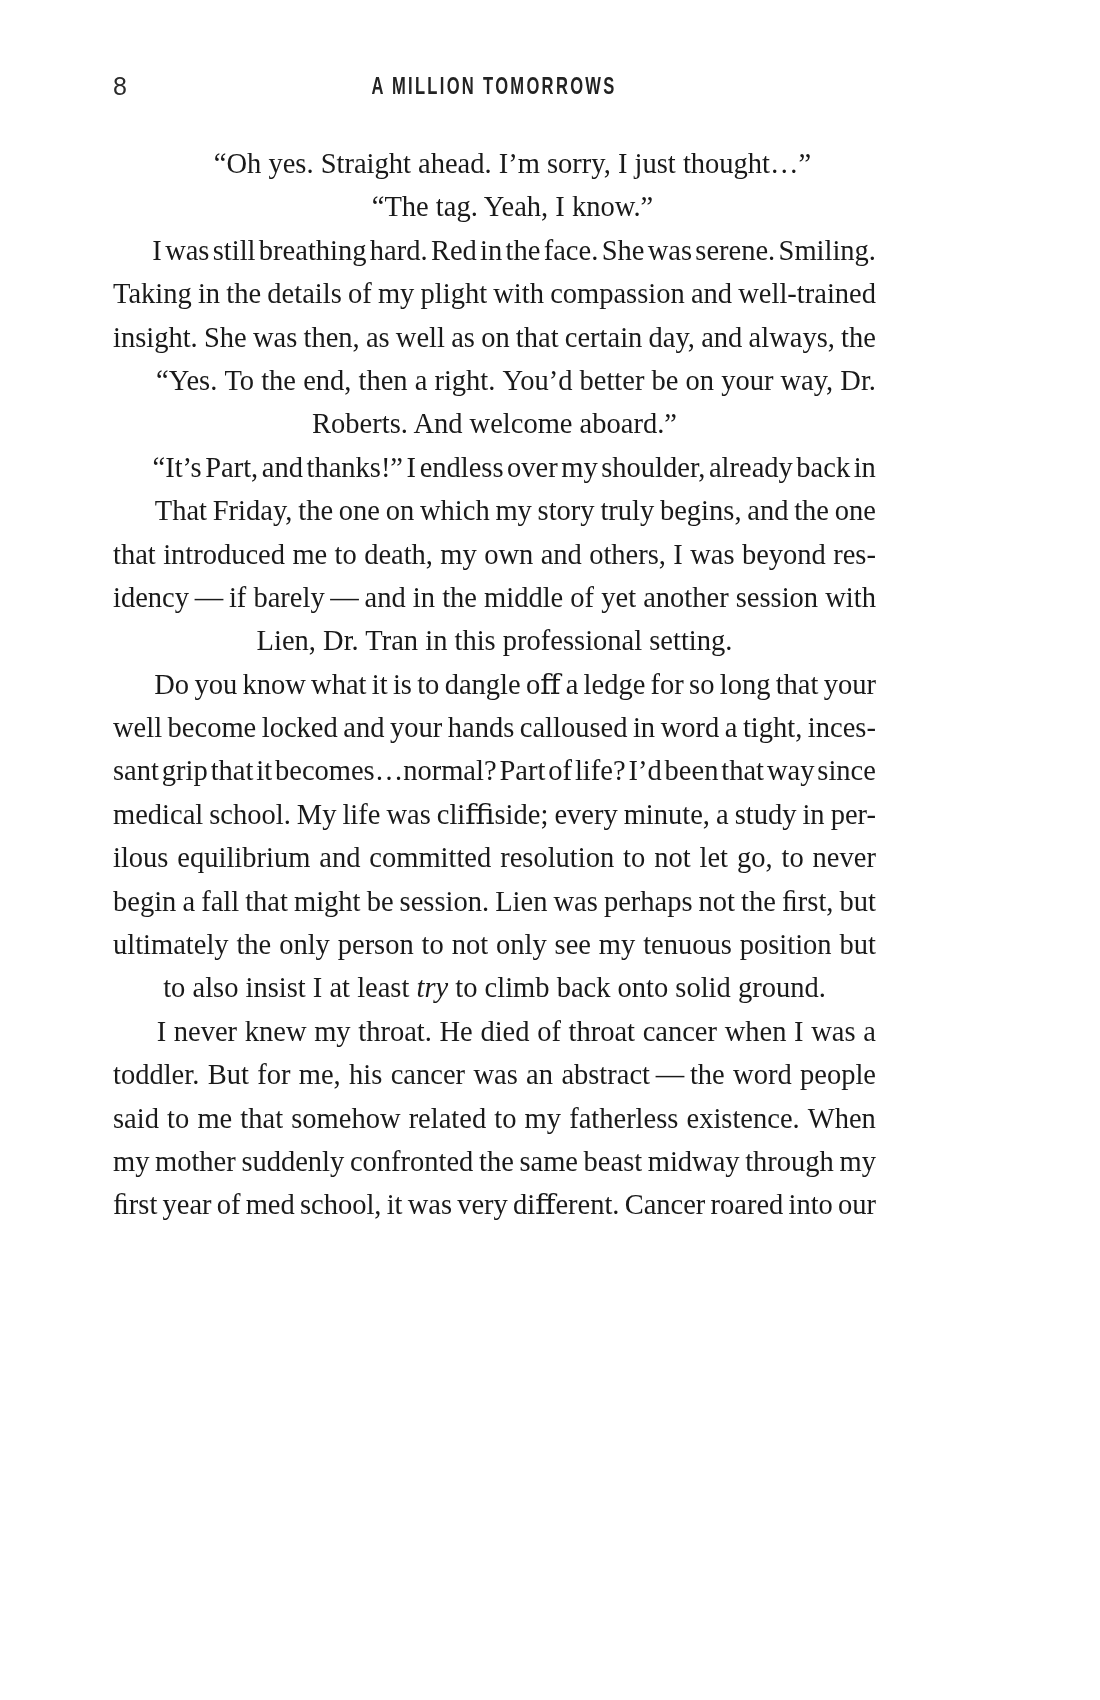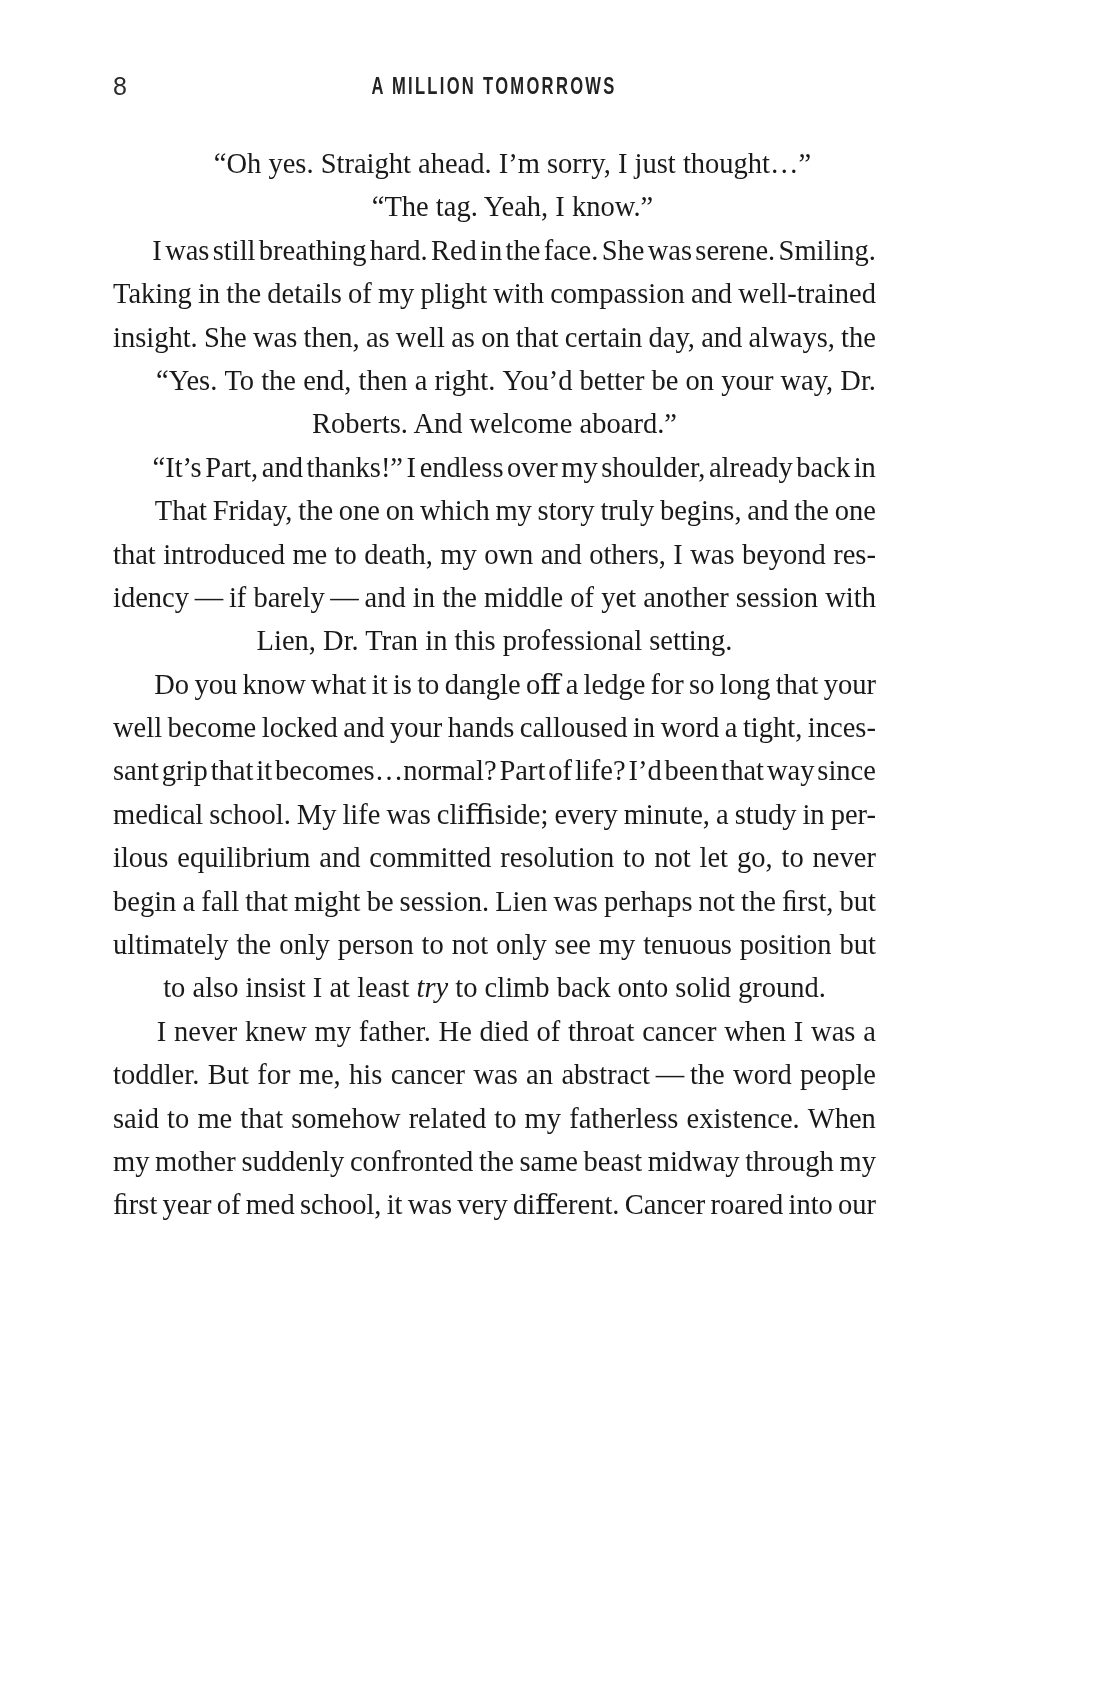--- a/index.html
+++ b/index.html
@@ -343,21 +343,21 @@
         <span class="w"><span>position</span></span>
         <span class="w"><span>but</span></span>
       </div>
       <div class="line flush">to also insist I at least <em class="ital">try</em> to climb back onto solid ground.</div>
       <div class="line just">
         <span class="indent"></span>
         <span class="w"><span>I</span></span>
         <span class="w"><span>never</span></span>
         <span class="w"><span>knew</span></span>
         <span class="w"><span>my</span></span>
-        <span class="w"><span>father.</span></span>
+        <span class="w"><span>throat.</span></span>
         <span class="w"><span>He</span></span>
         <span class="w"><span>died</span></span>
         <span class="w"><span>of</span></span>
         <span class="w"><span>throat</span></span>
         <span class="w"><span>cancer</span></span>
         <span class="w"><span>when</span></span>
         <span class="w"><span>I</span></span>
         <span class="w"><span>was</span></span>
         <span class="w"><span>a</span></span>
       </div>

